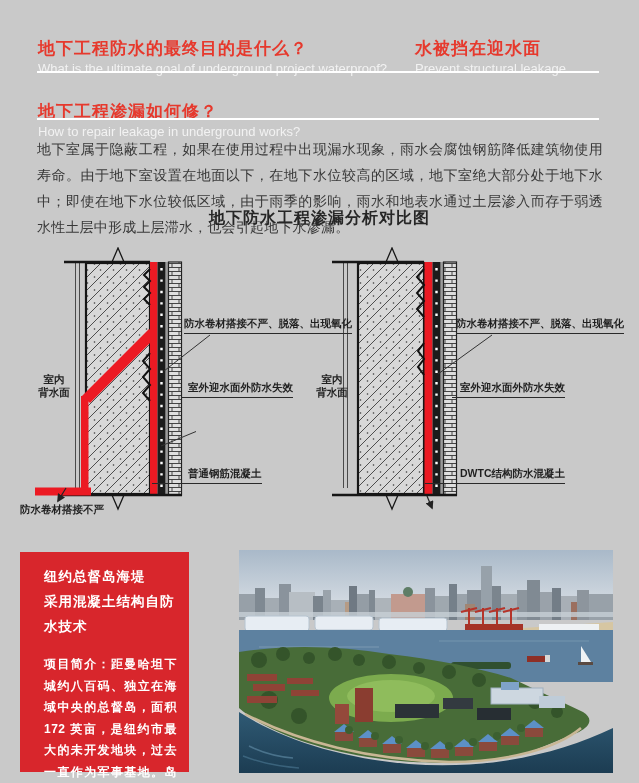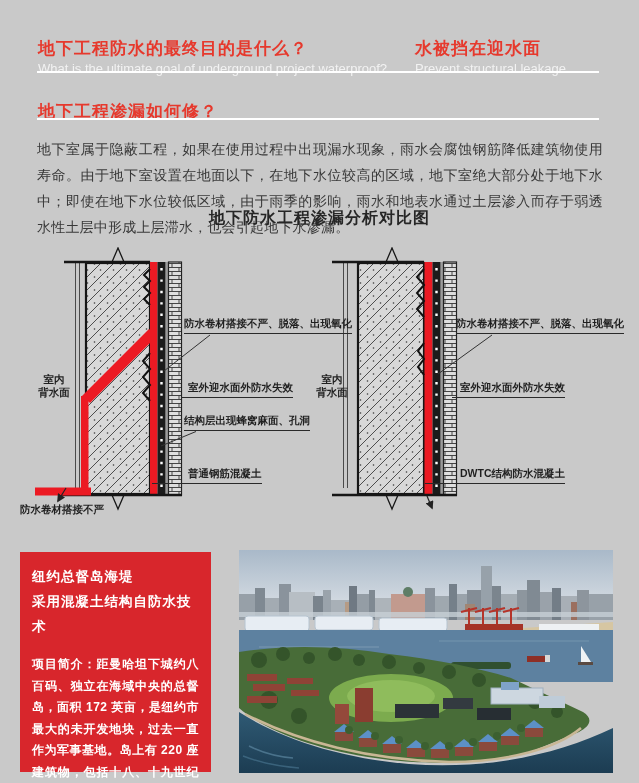--- a/index.html
+++ b/index.html
@@ -33,20 +33,21 @@
     <div class="q-en">What is the ultimate goal of underground project waterproof?</div>
   </div>
   <div class="abs" style="left:415px;top:37px;">
     <div class="q-zh">水被挡在迎水面</div>
     <div class="q-en">Prevent structural leakage</div>
   </div>
   <div class="hrule" style="top:71px;"></div>
 
   <div class="abs" style="left:38px;top:100px;">
     <div class="q-zh">地下工程渗漏如何修？</div>
+    <div class="q-en">How to repair leakage in underground works?</div>
   </div>
   <div class="hrule" style="top:118px;"></div>
 
   <div class="abs intro" style="left:37px;top:136px;width:566px;">地下室属于隐蔽工程，如果在使用过程中出现漏水现象，雨水会腐蚀钢筋降低建筑物使用寿命。由于地下室设置在地面以下，在地下水位较高的区域，地下室绝大部分处于地下水中；即使在地下水位较低区域，由于雨季的影响，雨水和地表水通过土层渗入而存于弱透水性土层中形成上层滞水，也会引起地下水渗漏。</div>
 
   <div class="abs dia-title" style="left:0;top:208px;">地下防水工程渗漏分析对比图</div>
 
   <div class="abs" style="left:0;top:247px;width:639px;height:293px;">
 
     <svg width="639" height="293" viewBox="0 0 639 293">
@@ -115,35 +116,34 @@
         <line x1="427" y1="249" x2="432" y2="261" stroke="#222" stroke-width="1.2" marker-end="url(#ah)"></line>
       </g>
     </svg>
 
     <div class="dlabel side-label" style="left:28px;top:126px;">
       <div>室内</div>
       <div>背水面</div>
     </div>
     <div class="dlabel callout" style="left:184px;top:70px;">防水卷材搭接不严、脱落、出现氧化</div>
     <div class="dlabel callout" style="left:181px;top:134px;padding-left:7px;">室外迎水面外防水失效</div>
-    <div class="dlabel callout" style="left:184px;top:167px;">结构层出现蜂窝麻面、孔洞</div>
     <div class="dlabel callout" style="left:152px;top:220px;padding-left:36px;">普通钢筋混凝土</div>
     <div class="dlabel" style="left:20px;top:256px;">防水卷材搭接不严</div>
 
     <div class="dlabel side-label" style="left:306px;top:126px;">
       <div>室内</div>
       <div>背水面</div>
     </div>
     <div class="dlabel callout" style="left:456px;top:70px;">防水卷材搭接不严、脱落、出现氧化</div>
     <div class="dlabel callout" style="left:452px;top:134px;padding-left:8px;">室外迎水面外防水失效</div>
     <div class="dlabel callout" style="left:425px;top:220px;padding-left:35px;">DWTC结构防水混凝土</div>
     <div class="dlabel" style="left:404px;top:264px;margin-top:42px;">水被挡在迎水面</div>
   </div>
 
-  <div class="abs case-box" style="left:20px;top:552px;width:191px;height:220px;box-sizing:border-box;padding:12px 12px 0 12px;">
+  <div class="abs case-box" style="left:20px;top:552px;width:169px;height:220px;box-sizing:border-box;padding:12px 12px 0 24px;">
     <div class="case-title">纽约总督岛海堤</div>
     <div class="case-title">采用混凝土结构自防水技术</div>
     <div class="case-body">项目简介：距曼哈坦下城约八百码、独立在海域中央的总督岛，面积 172 英亩，是纽约市最大的未开发地块，过去一直作为军事基地。岛上有 220 座建筑物，包括十八、十九世纪前的宏伟建筑物、内战时期使用的军械库，以及维多利亚及罗马式的楼宇。</div>
   </div>
 
   <div class="abs" style="left:239px;top:550px;width:374px;height:223px;">
     <svg width="374" height="223" viewBox="0 0 374 223">
       <defs>
         <linearGradient id="skyG" x1="0" y1="0" x2="0" y2="1">
           <stop offset="0" stop-color="#a9b9c9"></stop>

